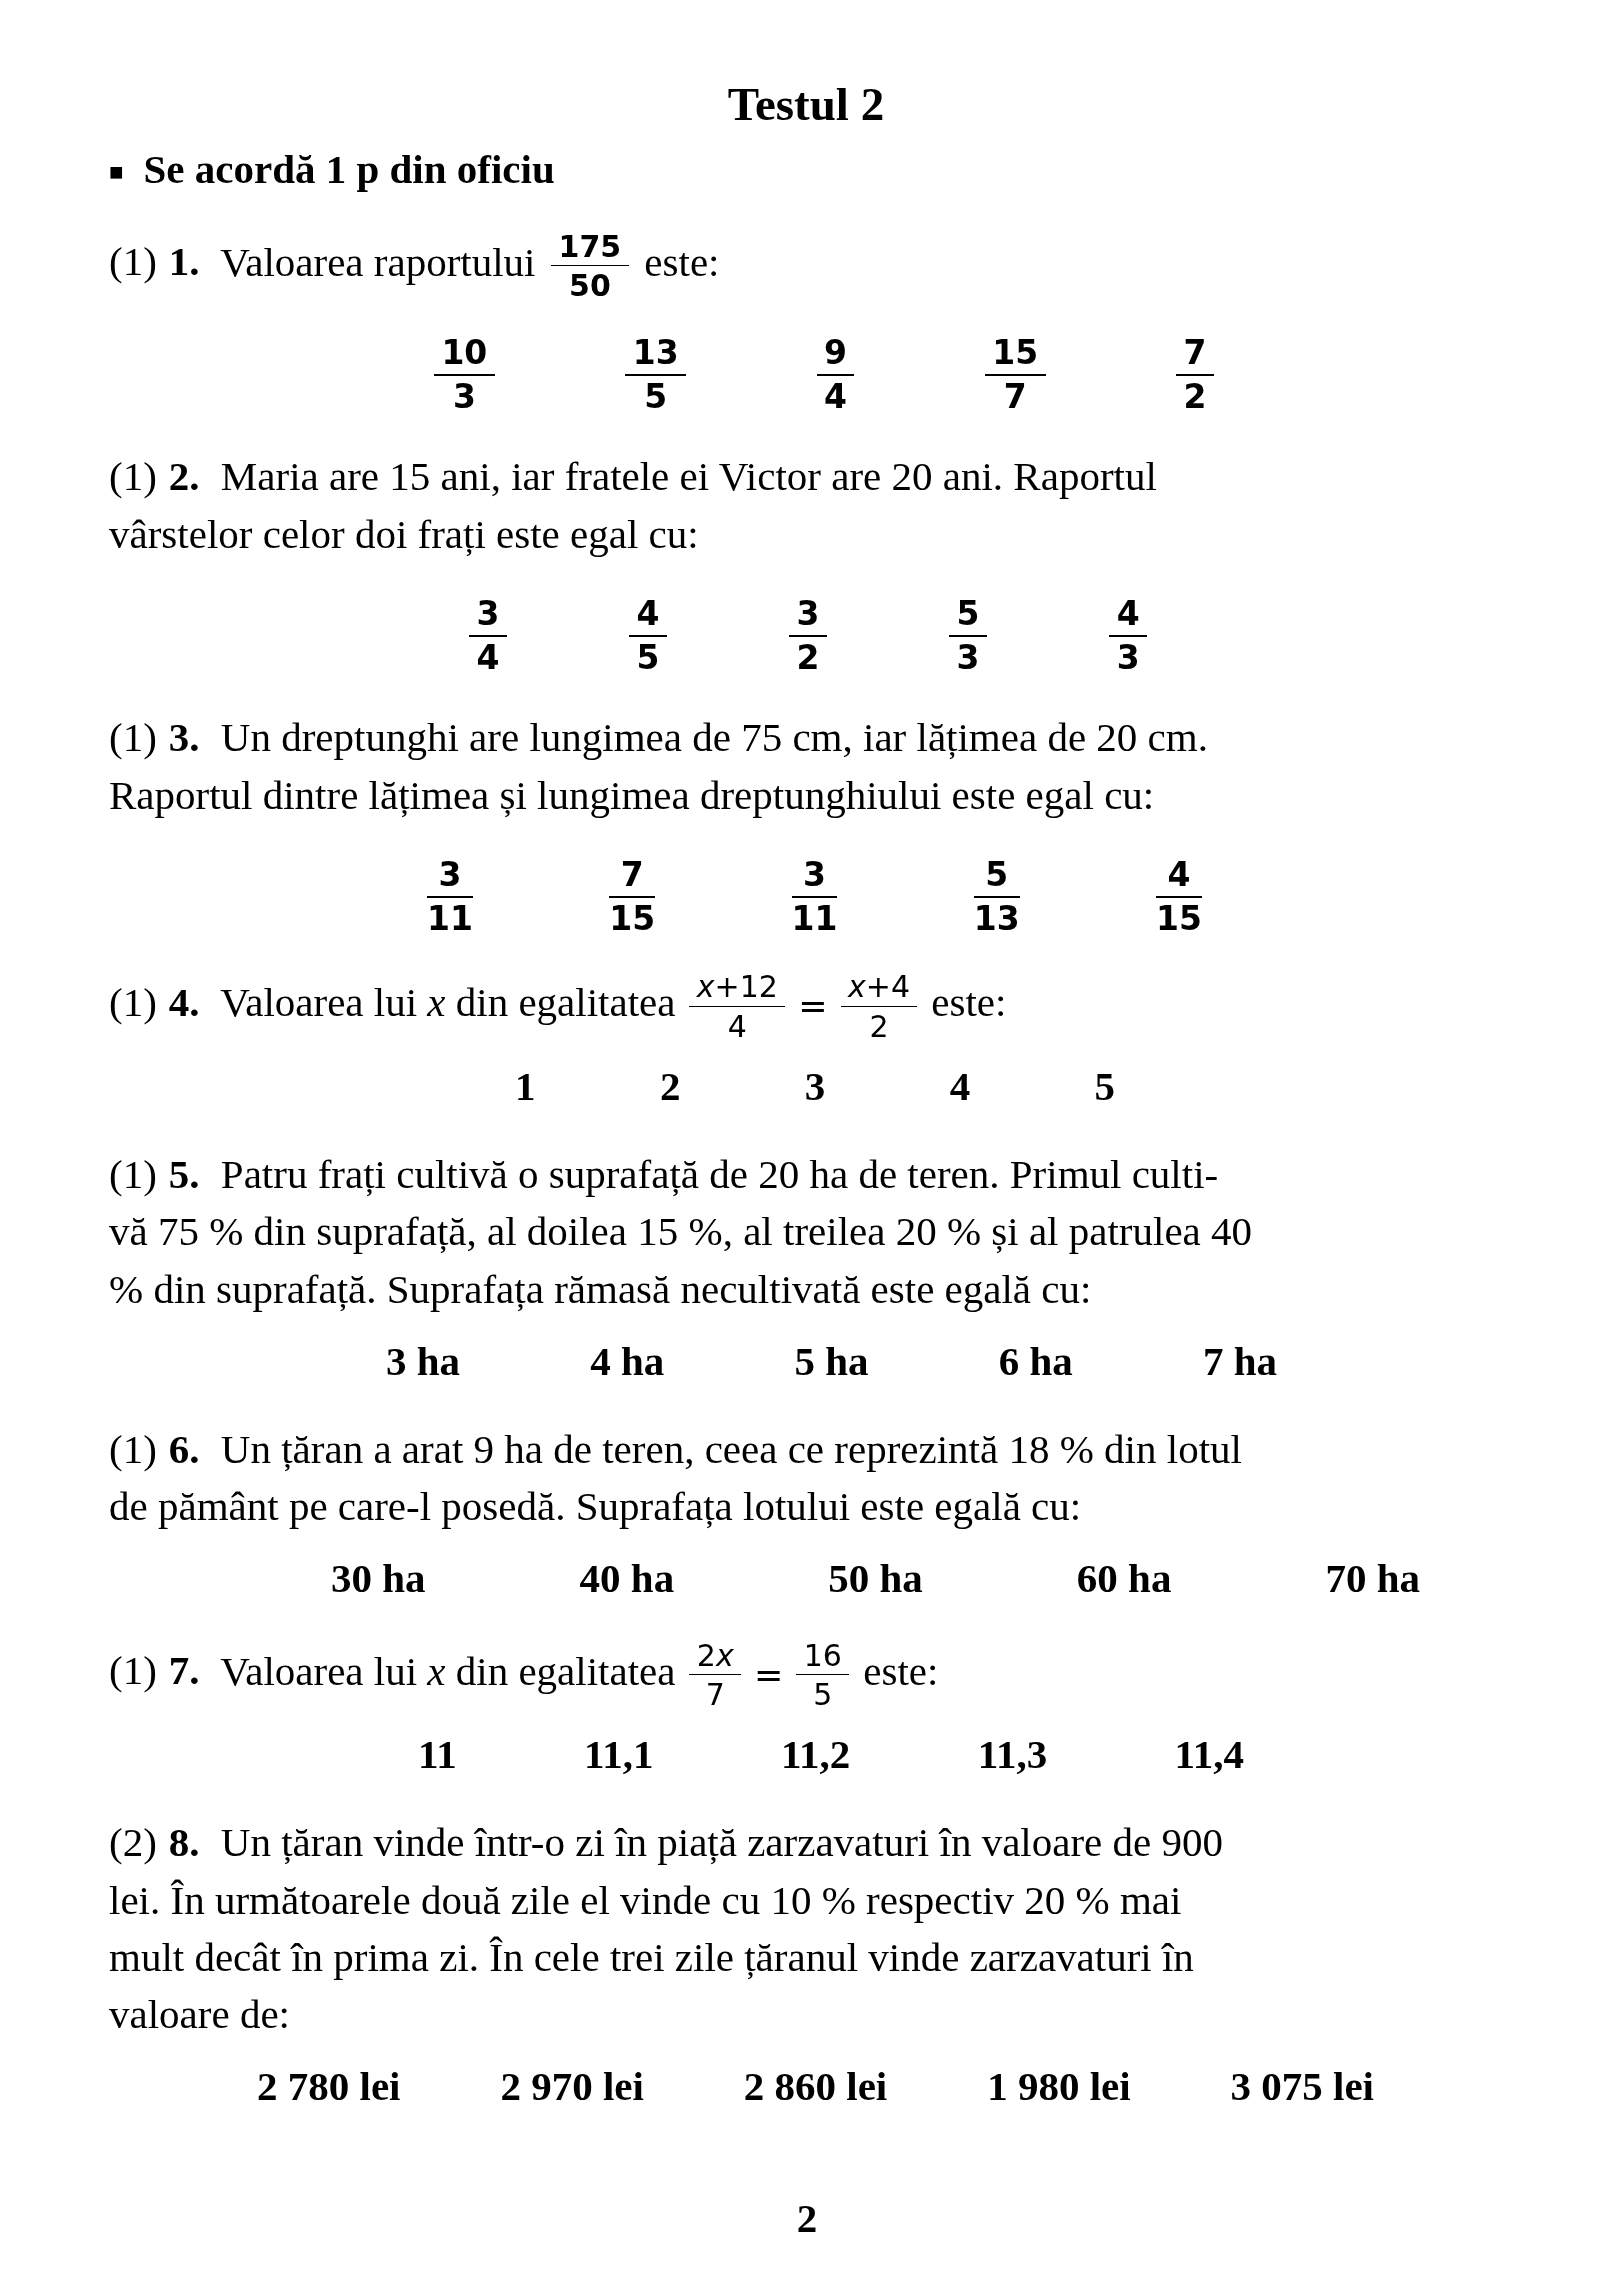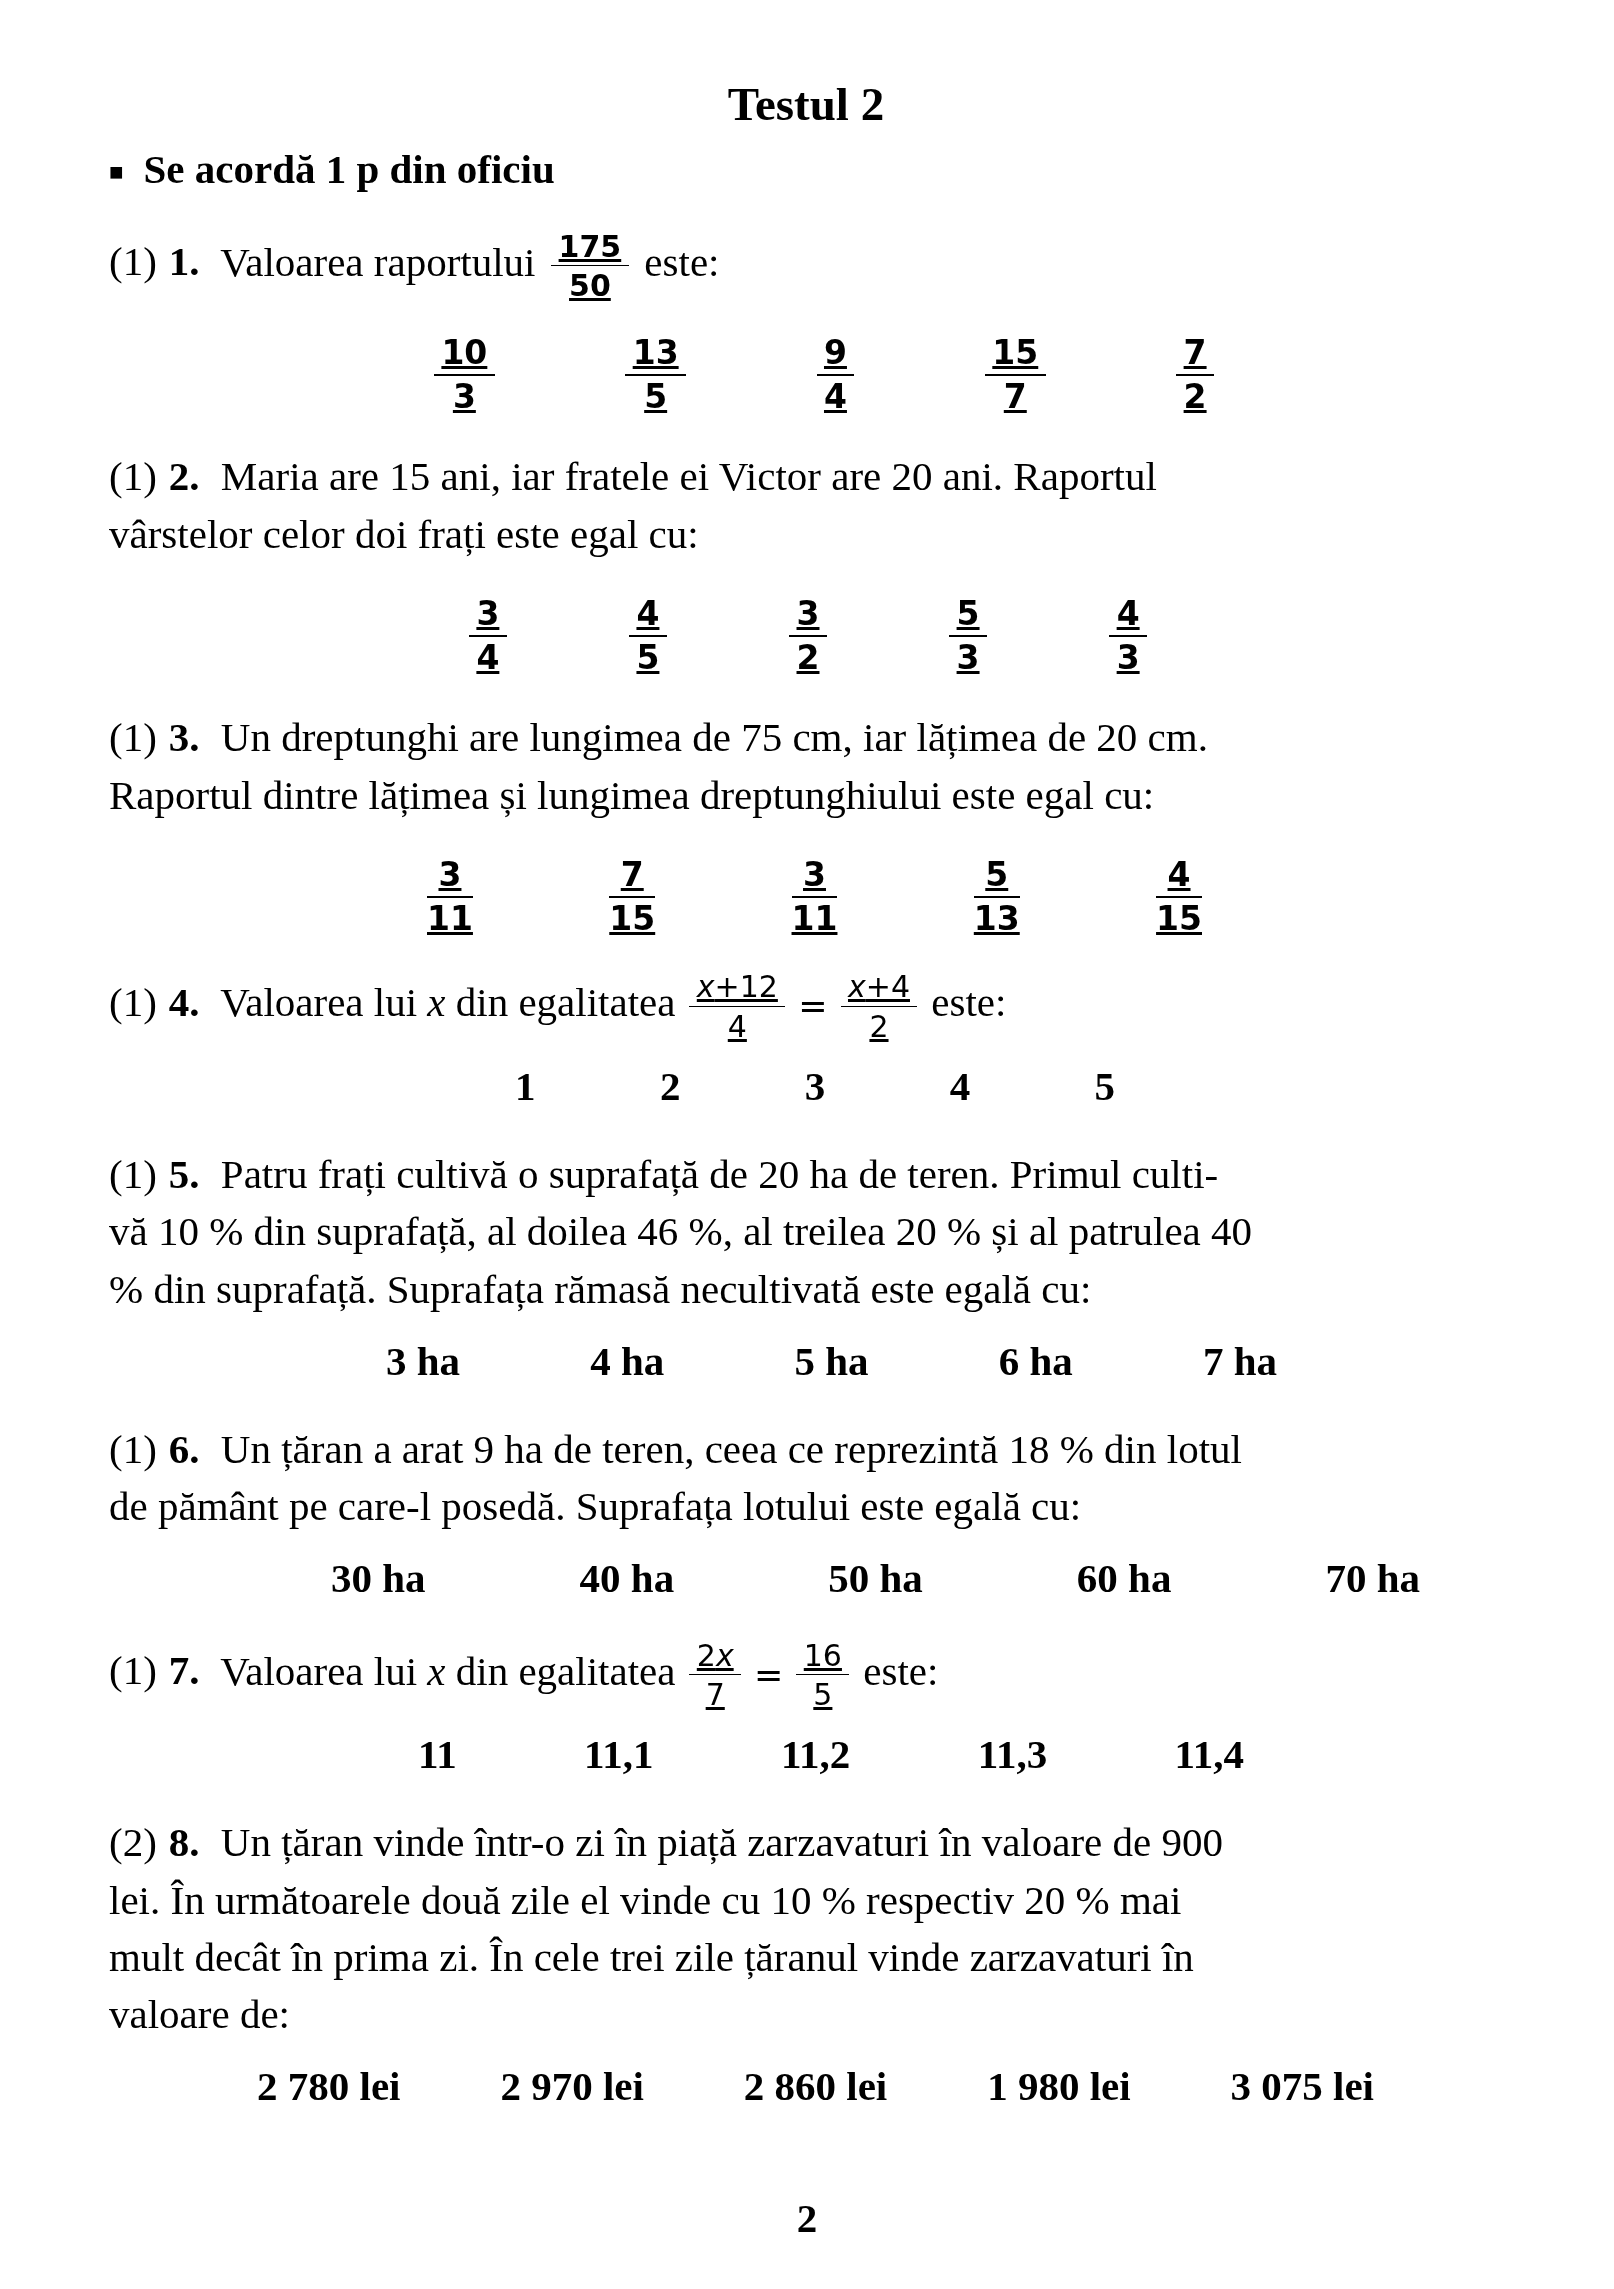--- a/index.html
+++ b/index.html
@@ -17,21 +17,21 @@
   .notice { margin-top:11px; display:flex; align-items:center; gap:20px;
             font-weight:bold; font-size:41px; line-height:1.3; }
   .bullet { font-size:24px; line-height:1; position:relative; top:1.8px; }
 
   .qtext { margin-top:33px; font-size:41px; line-height:1.4; }
   .qline { display:block; white-space:nowrap; }
   .pts { margin-right:1.8px; }
   .qno { font-weight:bold; margin-right:11px; }
 
   
-  .frac { display:inline-block; vertical-align:middle; text-align:center;text-decoration:underline; }
+  .frac { display:inline-block; vertical-align:middle; text-align:center; }
   .frac .fnum { display:block; border-bottom:2.8px solid #000; padding:0 7.4px 2.8px; }
   .frac .fden { display:block; padding-top:2.8px; }
 
   
   .frac.math { font-family:"DejaVu Sans", sans-serif; font-weight:700;
                font-size:30px; line-height:1.1; margin:0 5.5px; }
   .frac.math .fnum { border-bottom-width:1.8px; }
 
   
   .equation { display:inline-block; vertical-align:middle;
@@ -189,21 +189,21 @@
     </div>
   </div>
 
   <div>
     <p class="qtext">
       <span class="qline">
         <span class="pts">(1)</span>
         <span class="qno">5.</span>
         <span>Patru frați cultivă o suprafață de 20 ha de teren. Primul culti-</span>
       </span>
-      <span class="qline">vă 10 % din suprafață, al doilea 46 %, al treilea 20 % și al patrulea 40</span>
+      <span class="qline">vă 75 % din suprafață, al doilea 15 %, al treilea 20 % și al patrulea 40</span>
       <span class="qline">% din suprafață. Suprafața rămasă necultivată este egală cu:</span>
     </p>
     <div class="answers a5">
       <span class="ans">3 ha</span>
       <span class="ans">4 ha</span>
       <span class="ans">5 ha</span>
       <span class="ans">6 ha</span>
       <span class="ans">7 ha</span>
     </div>
   </div>

